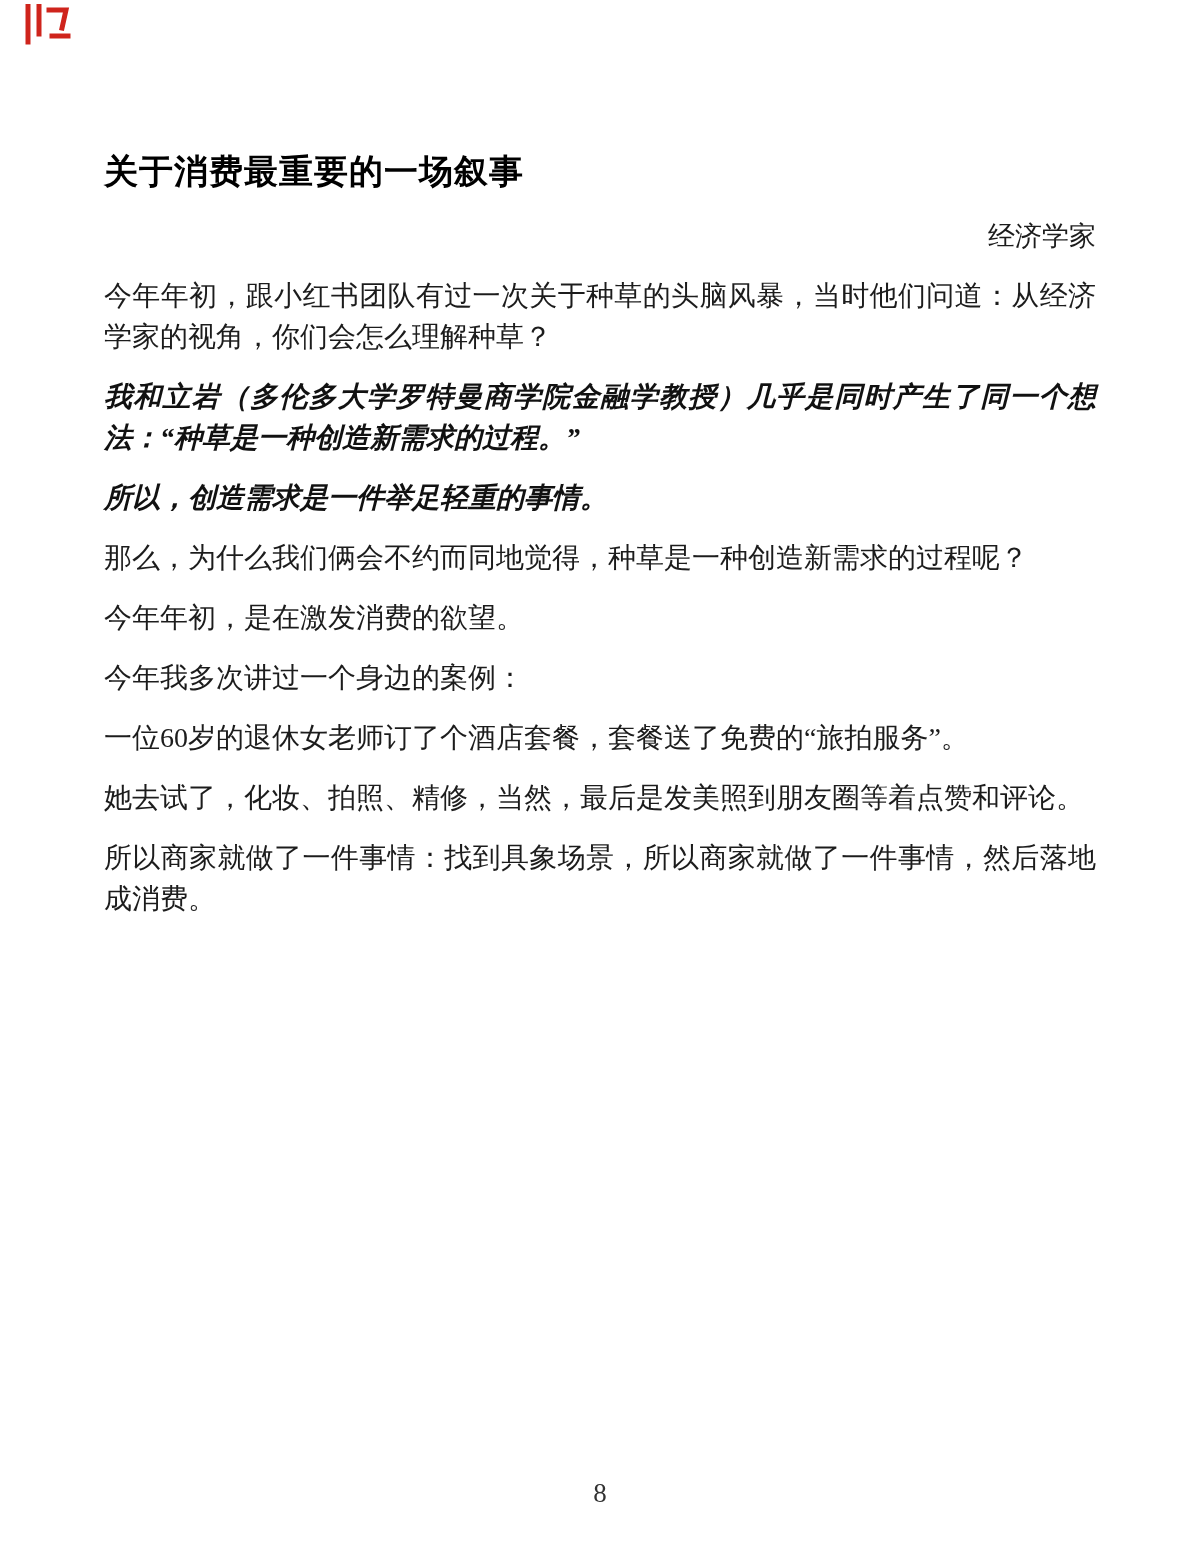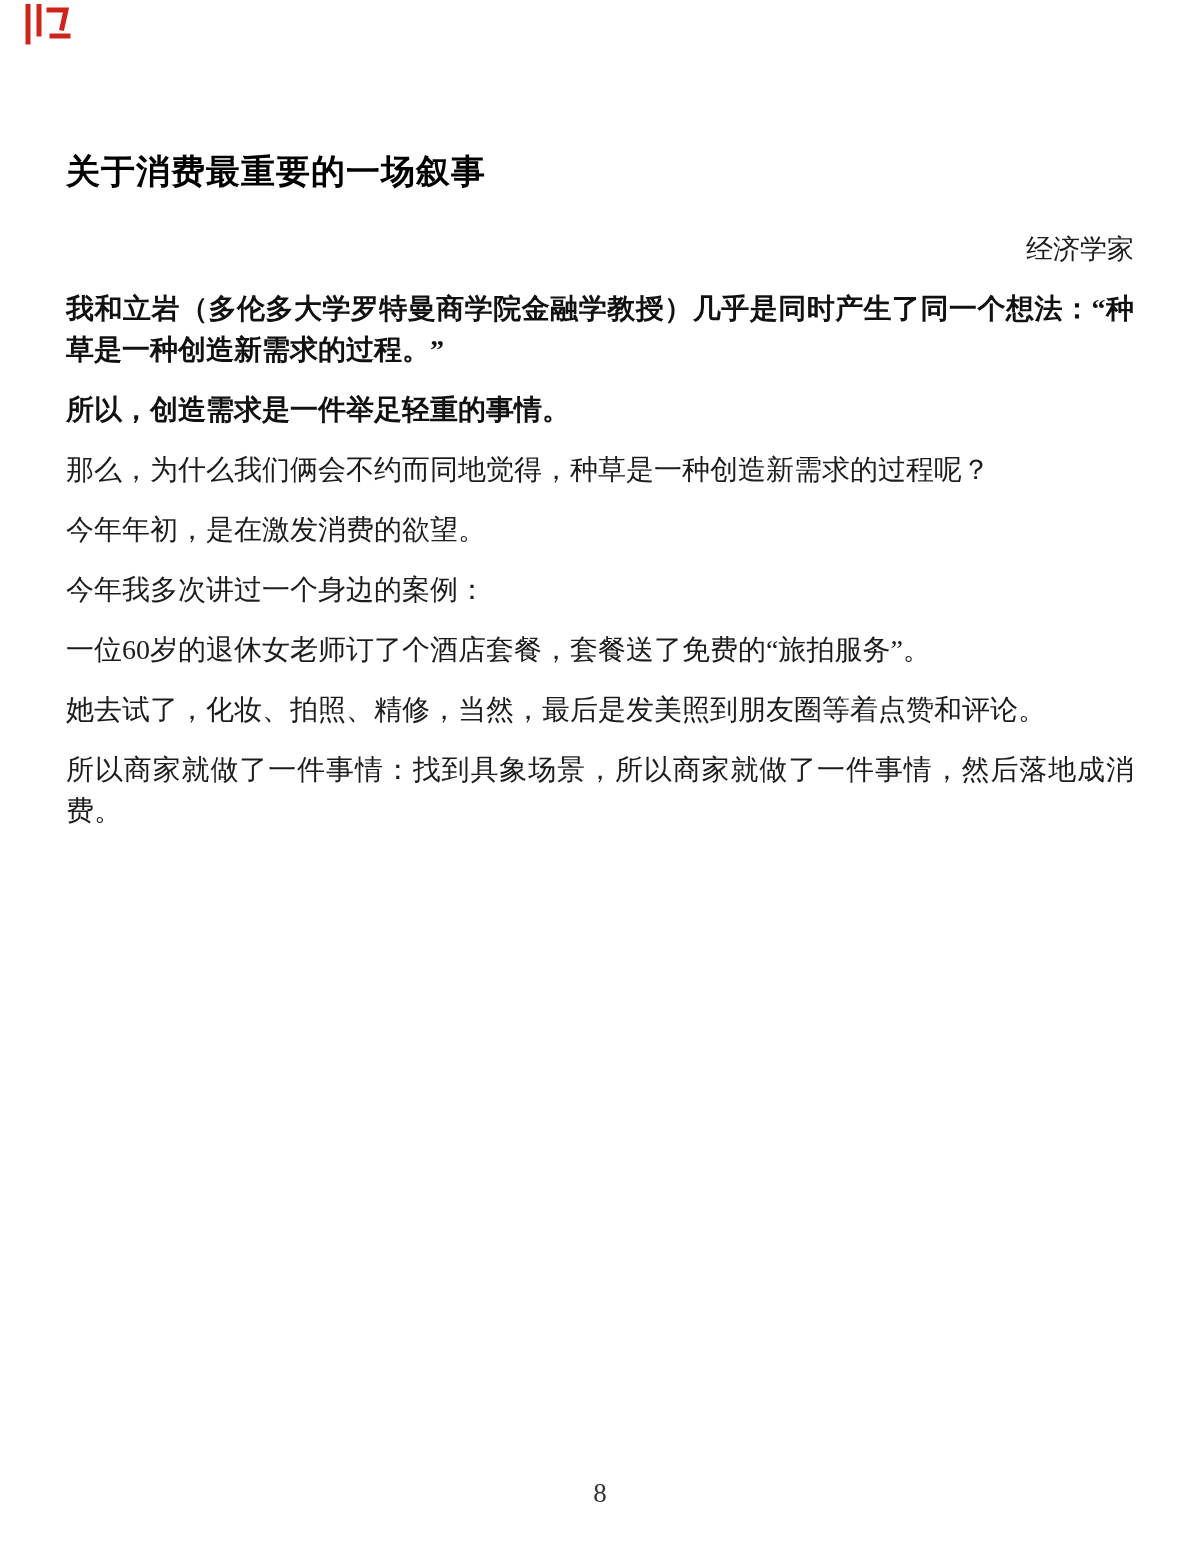--- a/index.html
+++ b/index.html
@@ -13,21 +13,21 @@
     position: relative;
     overflow: hidden;
     font-family: "Liberation Serif", "DejaVu Serif", serif;
     color: #1c1c1c;
   }
   .page {
     position: relative;
     width: 100%;
     height: 100%;
     box-sizing: border-box;
-    padding: 0 66px;
+    padding: 0 104px;
   }
   .corner-mark {
     position: absolute;
     left: 22px;
     top: 4px;
     width: 50px;
     height: 42px;
   }
   h1.doc-title {
     margin: 0;
@@ -37,33 +37,34 @@
     font-weight: bold;
     color: #000000;
     letter-spacing: 1px;
   }
   .byline {
     text-align: right;
     font-size: 27px;
     line-height: 40px;
   }
   .byline.author { margin-top: 46px; }
-  .byline.role   { margin-top: 35px; font-family: Liberation Serif, serif; }
+  .byline.role   { margin-top: 22px; font-family: Liberation Serif, serif; }
   .body-text { margin-top: 16px; }
   .body-text p {
     font-size: 28px;
     line-height: 41px;
     margin: 19px 0;
     text-align: justify;
     text-justify: inter-ideograph;
     color: #1c1c1c;
   }
   .body-text p.bold {
     font-weight: bold;
     color: #111111;
+    font-style: italic;
   }
   .page-number {
     position: absolute;
     left: 0;
     top: 1478px;
     width: 100%;
     text-align: center;
     font-size: 27px;
     color: #333333;
   }
@@ -80,20 +81,21 @@
       <path d="M27 6 L44 6 L40 24"></path>
       <line x1="30" y1="32" x2="46" y2="32"></line>
     </g>
   </svg>
 
   <h1 class="doc-title">关于消费最重要的一场叙事</h1>
 
   <div class="byline role">经济学家</div>
 
   <div class="body-text">
+    <p>今年年初，跟小红书团队有过一次关于种草的头脑风暴，当时他们问道：从经济学家的视角，你们会怎么理解种草？</p>
     <p class="bold">我和立岩（多伦多大学罗特曼商学院金融学教授）几乎是同时产生了同一个想法：“种草是一种创造新需求的过程。”</p>
     <p class="bold">所以，创造需求是一件举足轻重的事情。</p>
     <p>那么，为什么我们俩会不约而同地觉得，种草是一种创造新需求的过程呢？</p>
     <p>今年年初，是在激发消费的欲望。</p>
     <p>今年我多次讲过一个身边的案例：</p>
     <p>一位60岁的退休女老师订了个酒店套餐，套餐送了免费的“旅拍服务”。</p>
     <p>她去试了，化妆、拍照、精修，当然，最后是发美照到朋友圈等着点赞和评论。</p>
     <p>所以商家就做了一件事情：找到具象场景，所以商家就做了一件事情，然后落地成消费。</p>
   </div>
 

